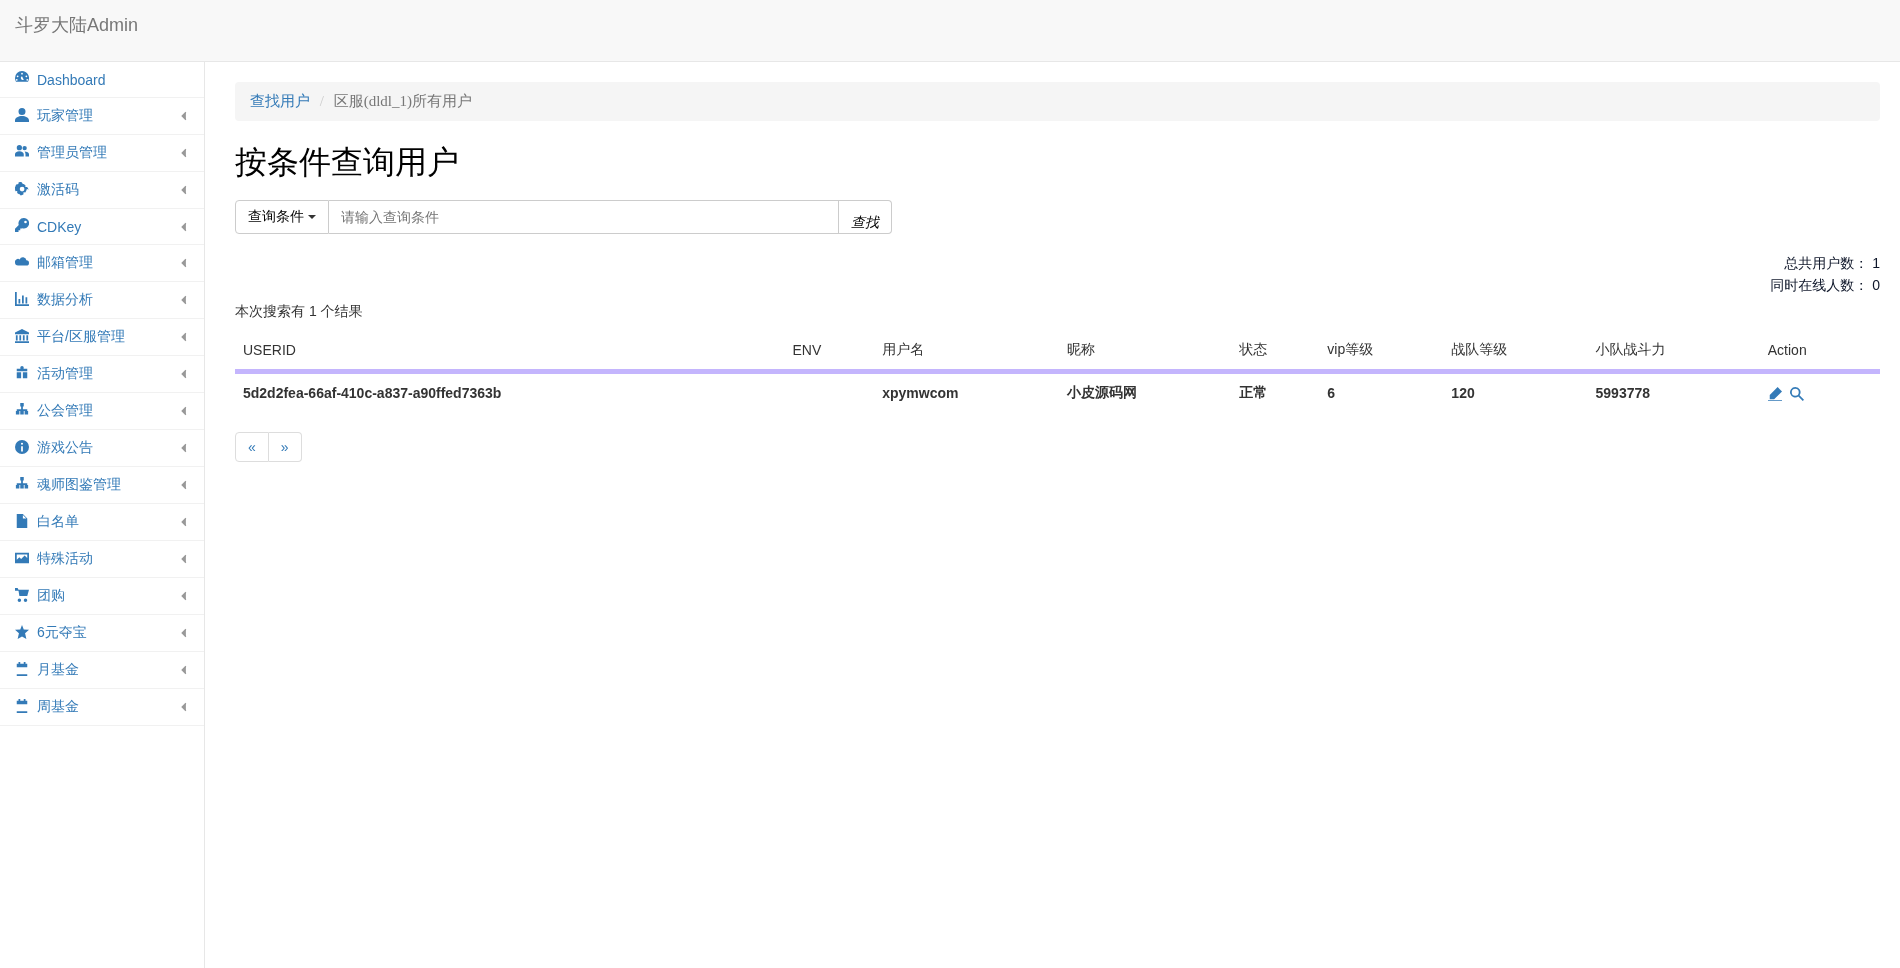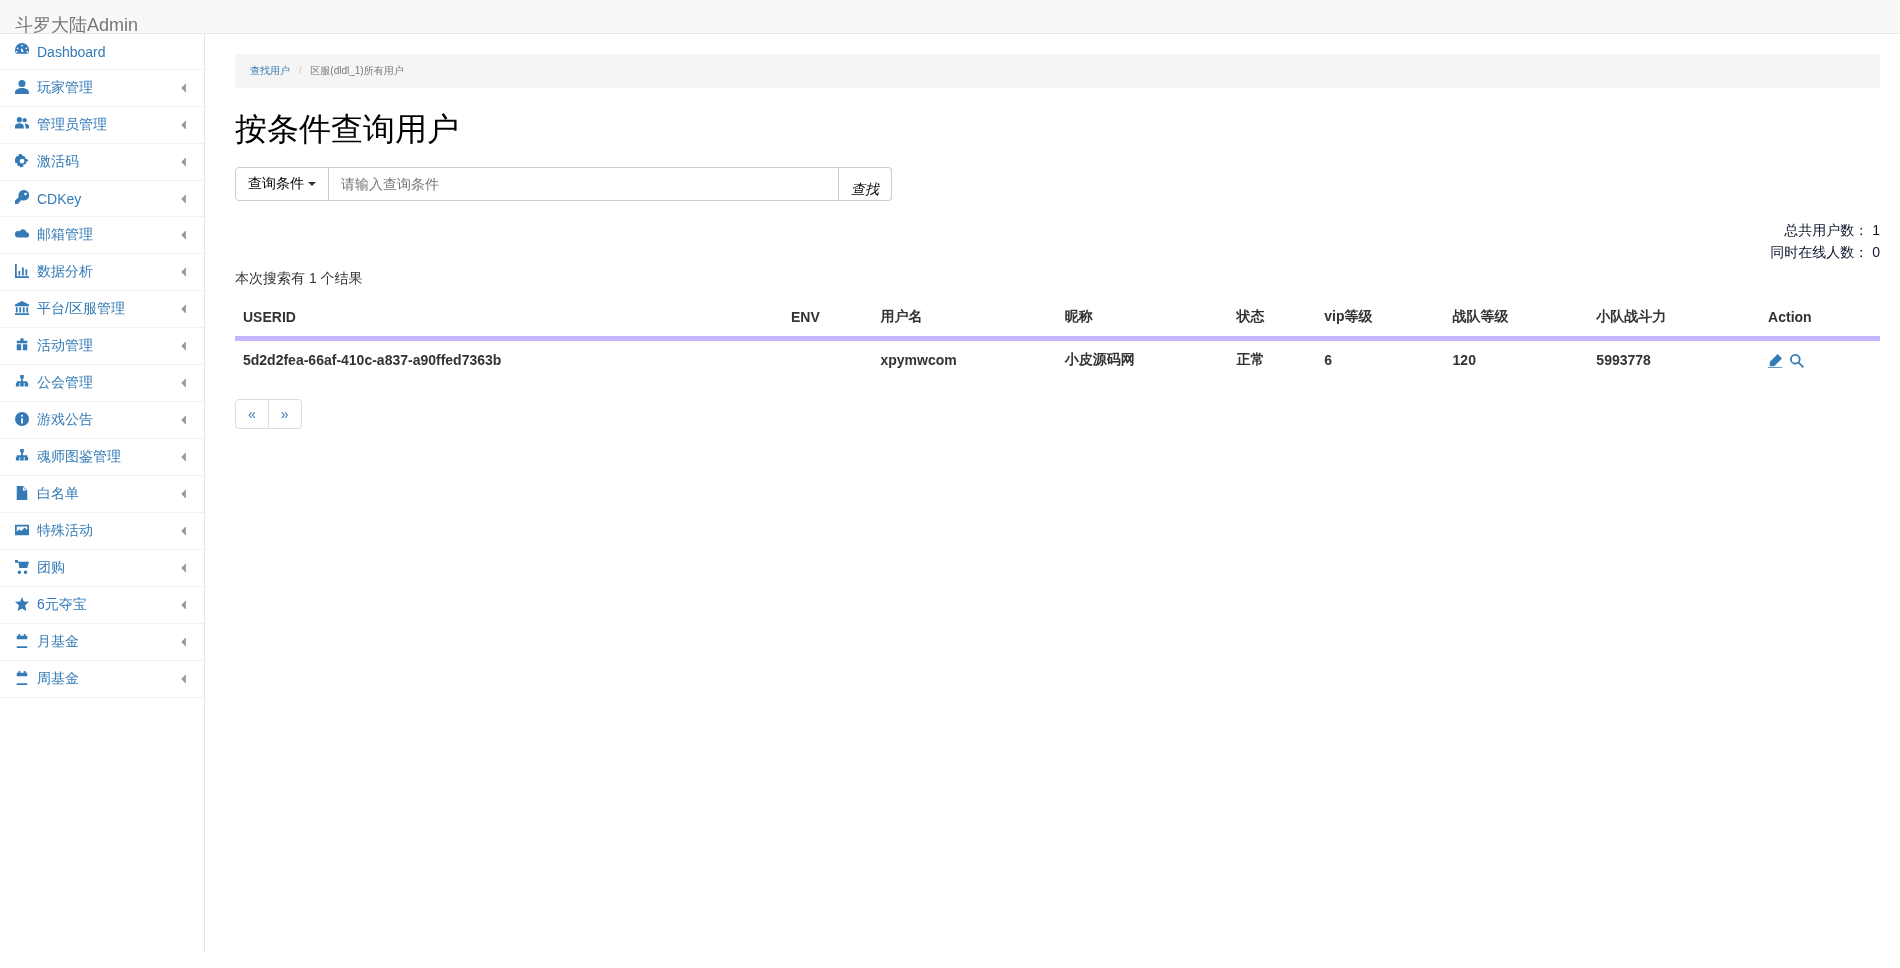--- a/index.html
+++ b/index.html
@@ -5,21 +5,21 @@
   * { box-sizing: border-box; margin: 0; padding: 0; }
   body {
     font-family: "Helvetica Neue", Helvetica, Arial, "Microsoft YaHei", sans-serif;
     font-size: 14px;
     color: #333;
     background: #fff;
   }
 
   
   .topbar {
-    height: 34px;
+    height: 62px;
     line-height: 50px;
     padding: 0 15px;
     background: #f8f8f8;
     border-bottom: 1px solid #e7e7e7;
     font-size: 18px;
     color: #777;
   }
 
   
   .wrap { display: flex; }
@@ -49,21 +49,22 @@
   .nav-item .nav-left { display: flex; align-items: center; }
   .nav-item svg { width: 14px; height: 14px; margin-right: 8px; fill: #337ab7; }
   .nav-item .chevron svg { width: 10px; height: 10px; fill: #999; margin-right: 0; }
 
   
   .breadcrumb {
     background: #f5f5f5;
     border-radius: 4px;
     padding: 10px 15px;
     margin-bottom: 20px;
-    font-size: 10px;
+    font-size: 15px;
+    font-family: Liberation Serif, serif;
   }
   .breadcrumb a { color: #337ab7; text-decoration: none; cursor: pointer; }
   .breadcrumb .sep { color: #ccc; padding: 0 6px; }
   .breadcrumb .current { color: #777; }
 
   h1.page-title {
     font-size: 32px;
     font-weight: 500;
     margin: 10px 0 15px 0;
     color: #000000;
@@ -117,21 +118,21 @@
     margin-bottom: 20px;
   }
   table.data th, table.data td {
     text-align: left;
     padding: 10px 8px;
     font-size: 14px;
     vertical-align: middle;
   }
   table.data thead th {
     border-bottom: 2px solid #ddd;
-    font-weight: 700;
+    font-weight: 400;
     color: #333;
   }
   table.data tbody td {
     border-top: 5px solid #c4b5fd;
     color: #333;
     font-weight: 600;
   }
   table.data tbody td .act-icon {
     color: #337ab7;
     cursor: pointer;

